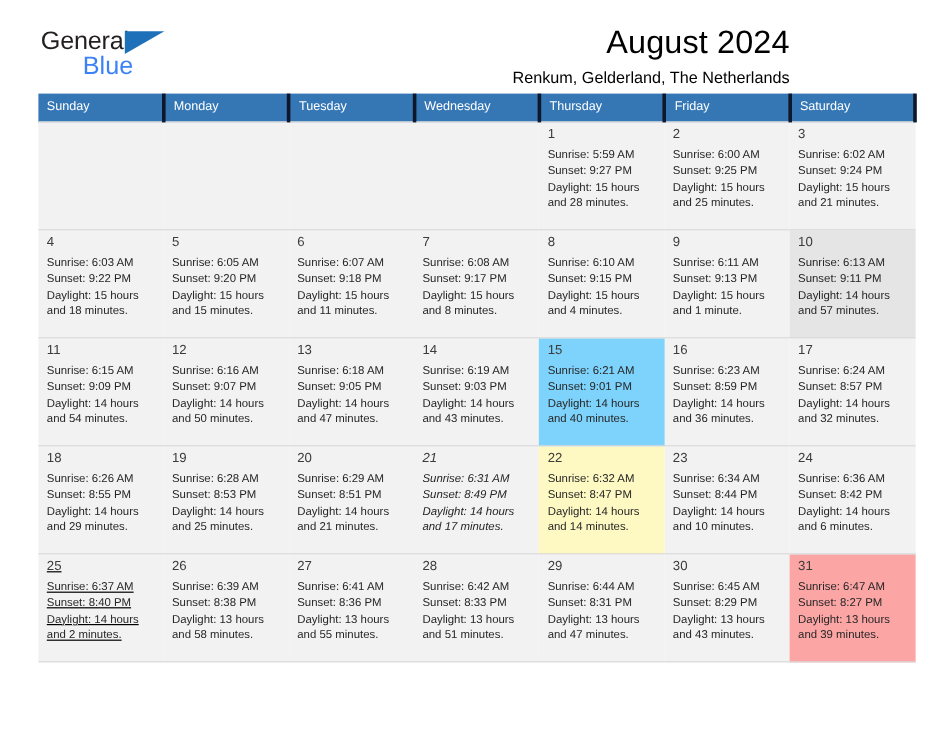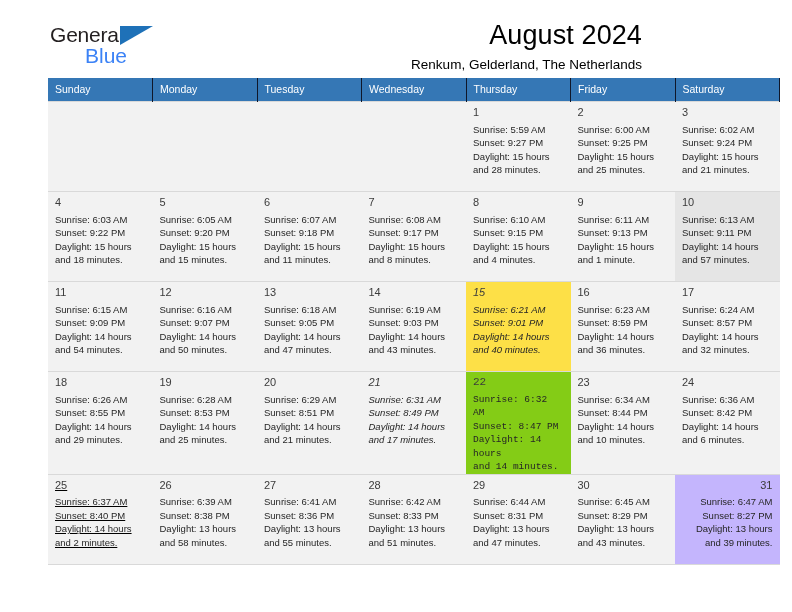--- a/index.html
+++ b/index.html
@@ -8,21 +8,21 @@
     height: 612px;
     background: #ffffff;
     font-family: "Liberation Sans", sans-serif;
     color: #000000;
     overflow: hidden;
   }
   .page {
     position: relative;
     width: 692px;
     height: 612px;
-    padding: 0 48px;
+    padding: 0 32px;
   }
 
   
   .header {
     position: relative;
     height: 78px;
   }
   .logo {
     position: absolute;
     left: 2px;
@@ -83,21 +83,21 @@
     table-layout: fixed;
   }
   table.calendar thead th {
     background: #3577b5;
     color: #ffffff;
     font-size: 10.5px;
     font-weight: 400;
     text-align: left;
     padding: 5px 7px 6px 7px;
     height: 21px;
-    border-right: 1px solid #0f172a;
+    border-right: 3px solid #0f172a;
   }
   table.calendar td {
     vertical-align: top;
     width: 104.57px;
     height: 90px;
     padding: 0;
     border-bottom: 1px solid #d9d9d9;
     background: #ffffff;
   }
   td.shaded { background: #f2f2f2; }
@@ -259,21 +259,21 @@
 Daylight: 14 hours
 and 47 minutes.</div>
           </td>
           <td class="shaded" style="background: rgb(242, 242, 242);">
             <div class="daynum">14</div>
             <div class="details">Sunrise: 6:19 AM
 Sunset: 9:03 PM
 Daylight: 14 hours
 and 43 minutes.</div>
           </td>
-          <td class="shaded" style="background: #fde047; font-style: italic;">
+          <td class="shaded" style="background: #7dd3fc;">
             <div class="daynum">15</div>
             <div class="details">Sunrise: 6:21 AM
 Sunset: 9:01 PM
 Daylight: 14 hours
 and 40 minutes.</div>
           </td>
           <td class="shaded" style="background: rgb(242, 242, 242);">
             <div class="daynum">16</div>
             <div class="details">Sunrise: 6:23 AM
 Sunset: 8:59 PM
@@ -310,21 +310,21 @@
 Daylight: 14 hours
 and 21 minutes.</div>
           </td>
           <td class="shaded" style="background: rgb(242, 242, 242); font-style: italic;">
             <div class="daynum">21</div>
             <div class="details">Sunrise: 6:31 AM
 Sunset: 8:49 PM
 Daylight: 14 hours
 and 17 minutes.</div>
           </td>
-          <td class="shaded" style="background: #84cc16; font-family: Liberation Mono, monospace;">
+          <td class="shaded" style="background: #fef9c3;">
             <div class="daynum">22</div>
             <div class="details">Sunrise: 6:32 AM
 Sunset: 8:47 PM
 Daylight: 14 hours
 and 14 minutes.</div>
           </td>
           <td class="shaded" style="background: rgb(242, 242, 242);">
             <div class="daynum">23</div>
             <div class="details">Sunrise: 6:34 AM
 Sunset: 8:44 PM
@@ -375,21 +375,21 @@
 Daylight: 13 hours
 and 47 minutes.</div>
           </td>
           <td class="shaded" style="background: rgb(242, 242, 242);">
             <div class="daynum">30</div>
             <div class="details">Sunrise: 6:45 AM
 Sunset: 8:29 PM
 Daylight: 13 hours
 and 43 minutes.</div>
           </td>
-          <td class="shaded" style="background: #c4b5fd; text-align: right;">
+          <td class="shaded" style="background: #fca5a5;">
             <div class="daynum">31</div>
             <div class="details">Sunrise: 6:47 AM
 Sunset: 8:27 PM
 Daylight: 13 hours
 and 39 minutes.</div>
           </td>
         </tr>
       </tbody>
   </table>
 

